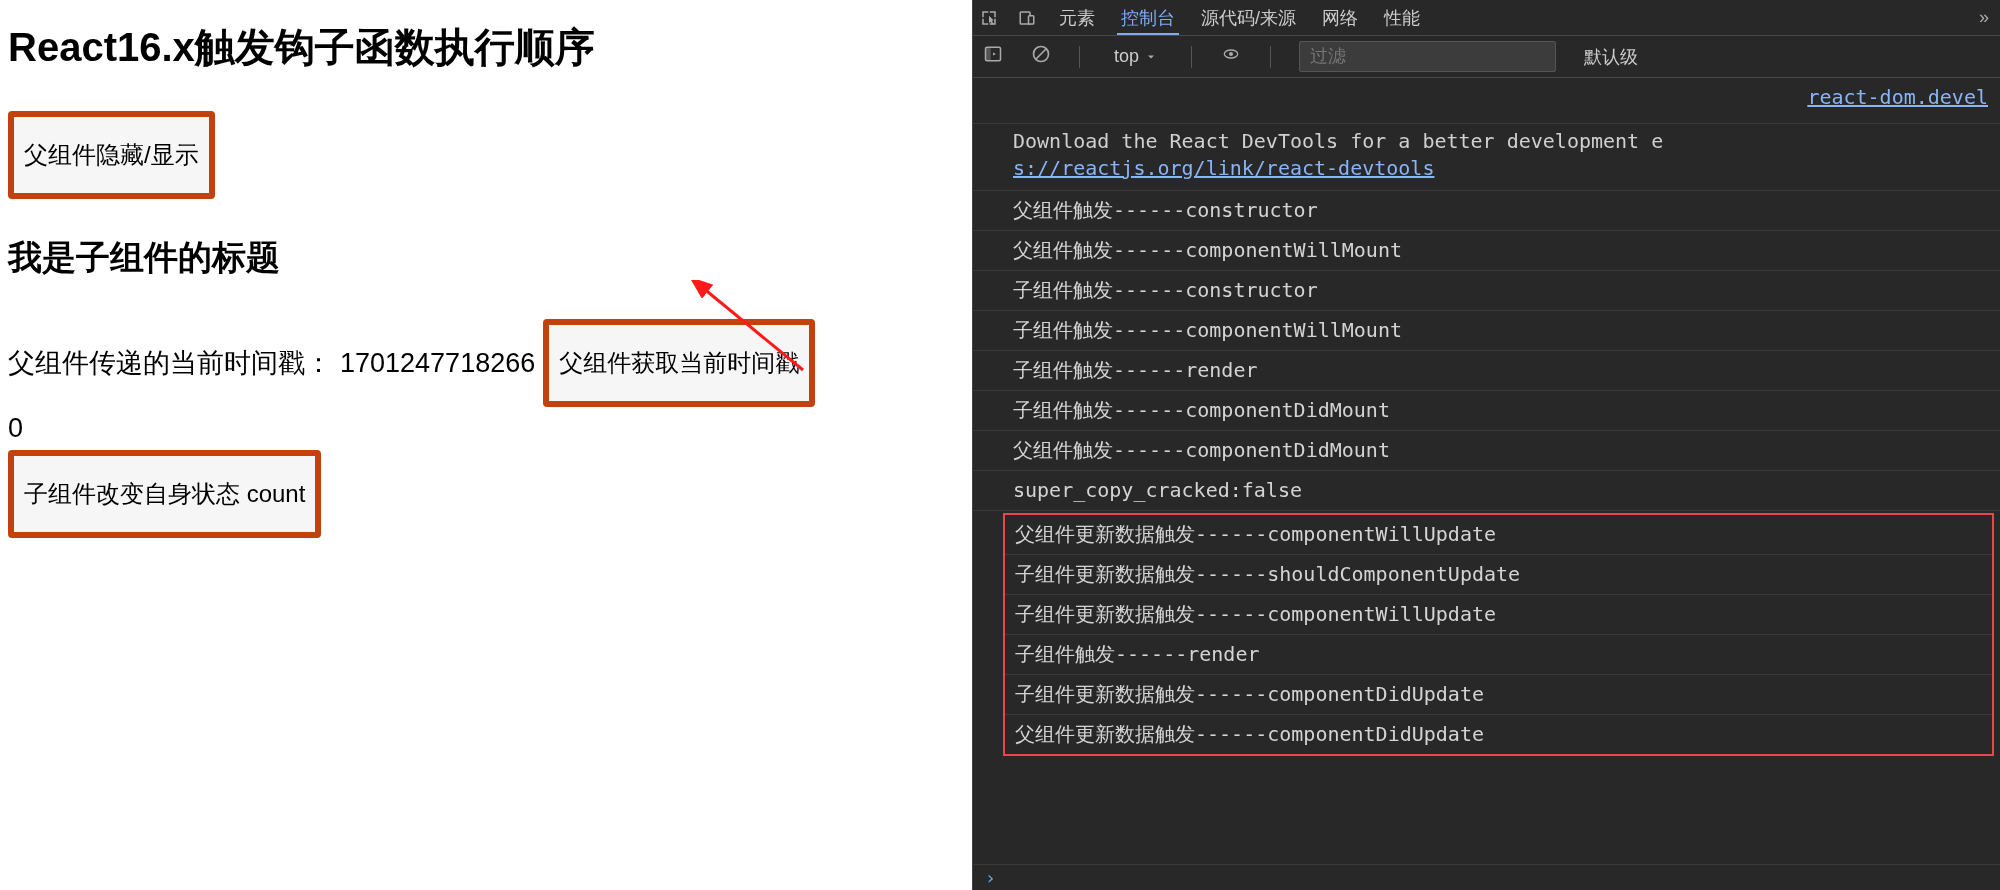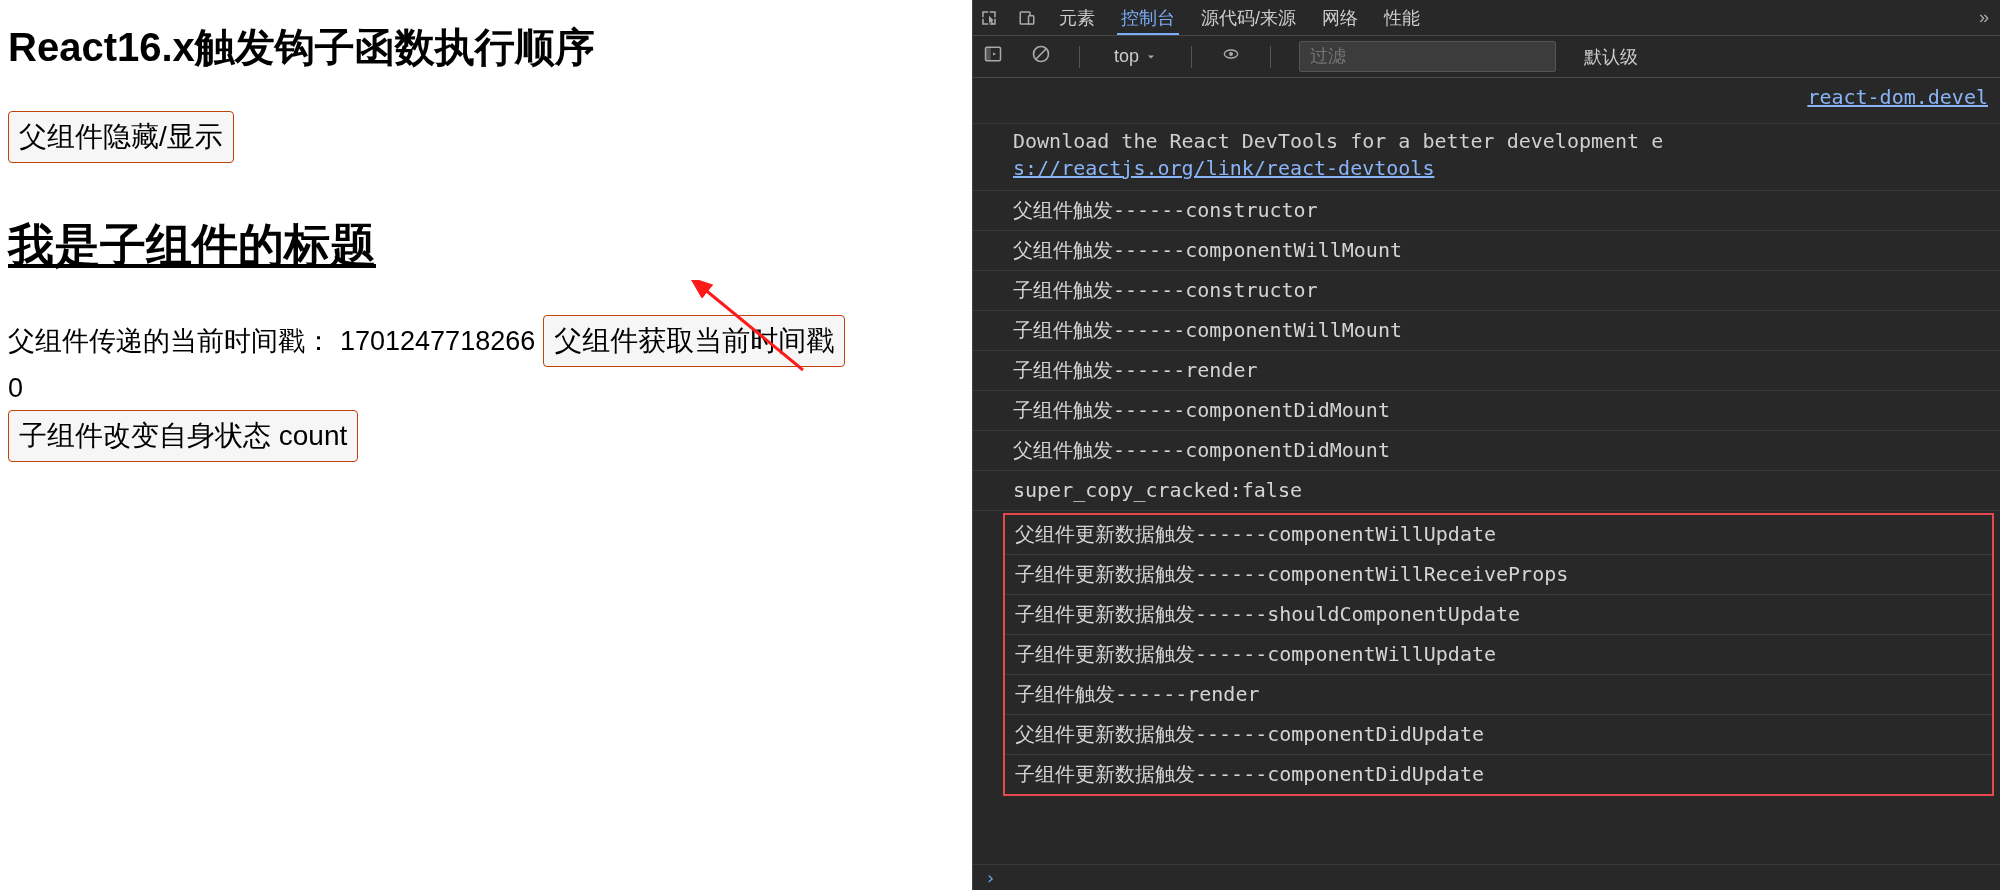--- a/index.html
+++ b/index.html
@@ -17,32 +17,31 @@
     background: #fff;
     color: #000;
     position: relative;
   }
   .left-pane h1 {
     font-size: 40px;
     font-weight: 700;
     margin-bottom: 36px;
   }
   .left-pane h2 {
-    font-size: 46px;
+    font-size: 34px;
     font-weight: 700;
-    margin-top: 52px;
+    margin-top: 36px;
     margin-bottom: 38px;
-    text-decoration: underline;
   }
   .btn {
     font-family: inherit;
-    font-size: 28px;
-    padding: 6px 10px;
+    font-size: 24px;
+    padding: 22px 10px;
     background: #f6f6f6;
-    border: 1px solid #c2410c;
+    border: 6px solid #c2410c;
     border-radius: 4px;
     cursor: pointer;
   }
   .timestamp-line { font-size: 27px; margin-bottom: 6px; display:flex; align-items:center; gap:8px; flex-wrap:wrap;}
   .count-line { font-size: 27px; margin-bottom: 6px; }
   .arrow {
     position: absolute;
     left: 685px;
     top: 280px;
     pointer-events: none;
@@ -246,22 +245,21 @@
     <div class="log-row">父组件触发------componentWillMount</div>
     <div class="log-row">子组件触发------constructor</div>
     <div class="log-row">子组件触发------componentWillMount</div>
     <div class="log-row">子组件触发------render</div>
     <div class="log-row">子组件触发------componentDidMount</div>
     <div class="log-row">父组件触发------componentDidMount</div>
     <div class="log-row">super_copy_cracked:false</div>
 
     <div class="highlight-box">
       <div class="log-row">父组件更新数据触发------componentWillUpdate</div>
-      <div class="log-row">子组件更新数据触发------componentWillReceiveProps</div>
       <div class="log-row">子组件更新数据触发------shouldComponentUpdate</div>
       <div class="log-row">子组件更新数据触发------componentWillUpdate</div>
       <div class="log-row">子组件触发------render</div>
+      <div class="log-row">子组件更新数据触发------componentDidUpdate</div>
       <div class="log-row">父组件更新数据触发------componentDidUpdate</div>
-      <div class="log-row">子组件更新数据触发------componentDidUpdate</div>
     </div>
   </div>
   <div class="prompt">›</div>
 </div>
 
 </body></html>

